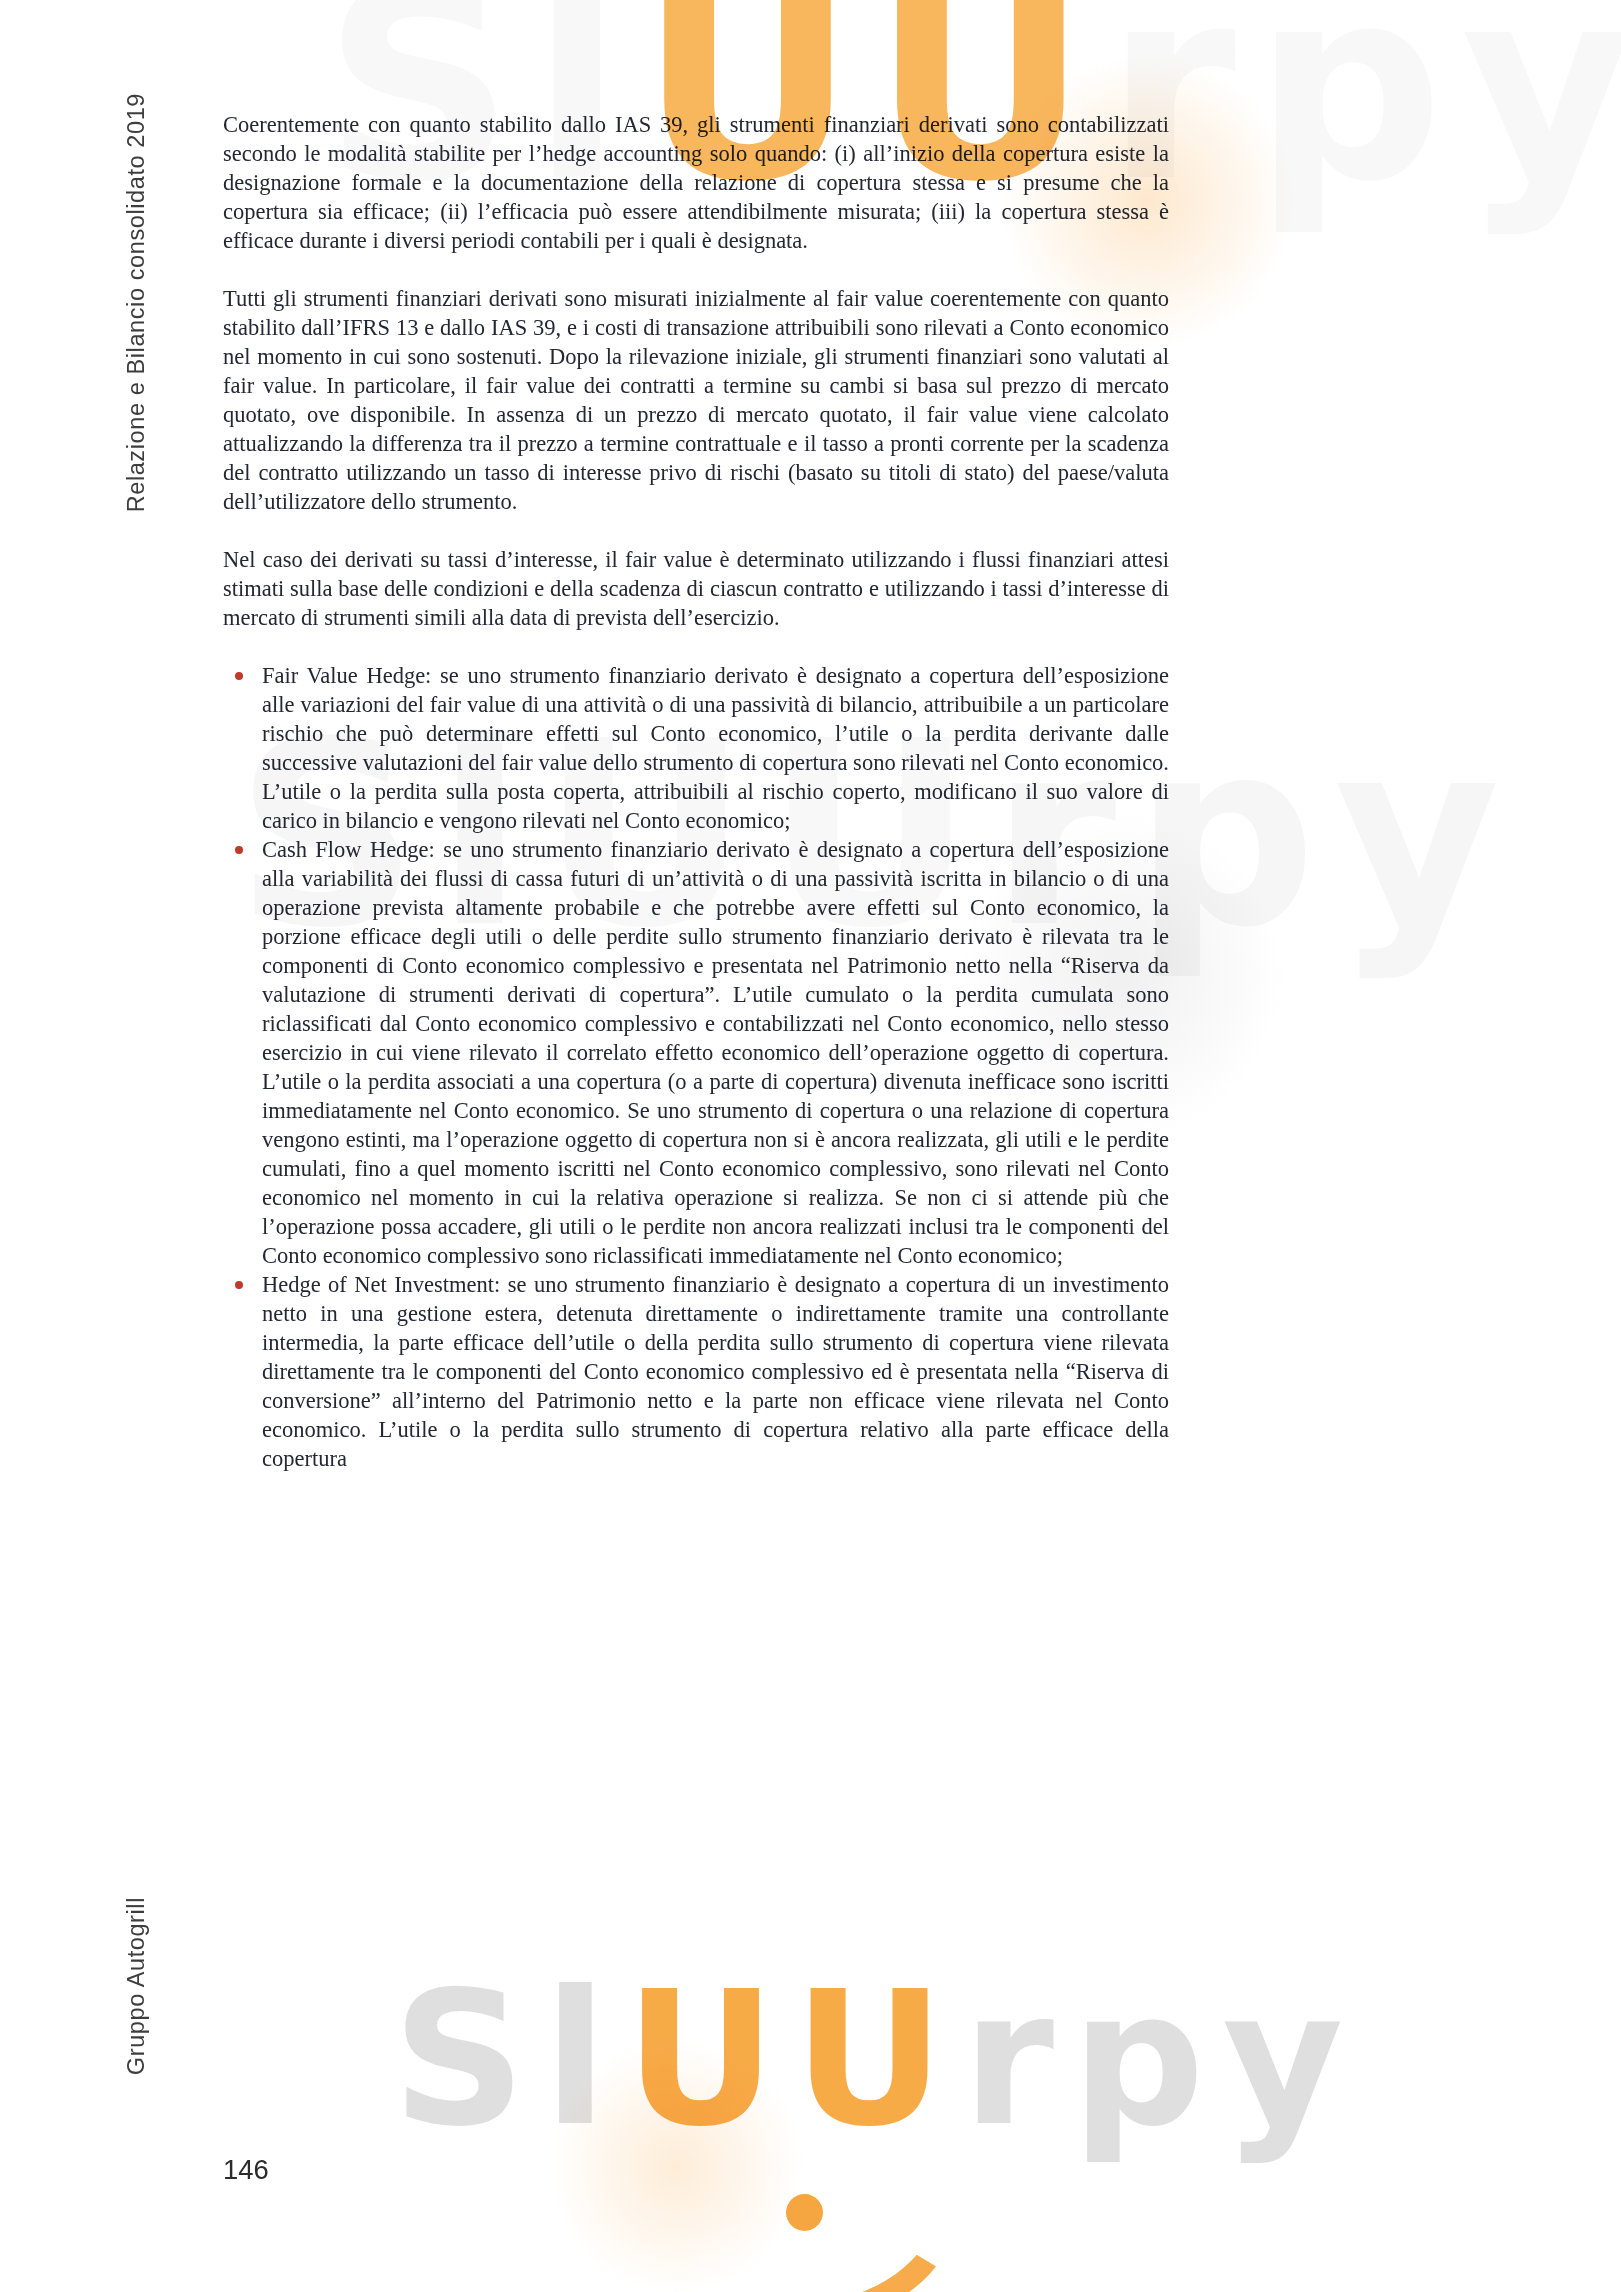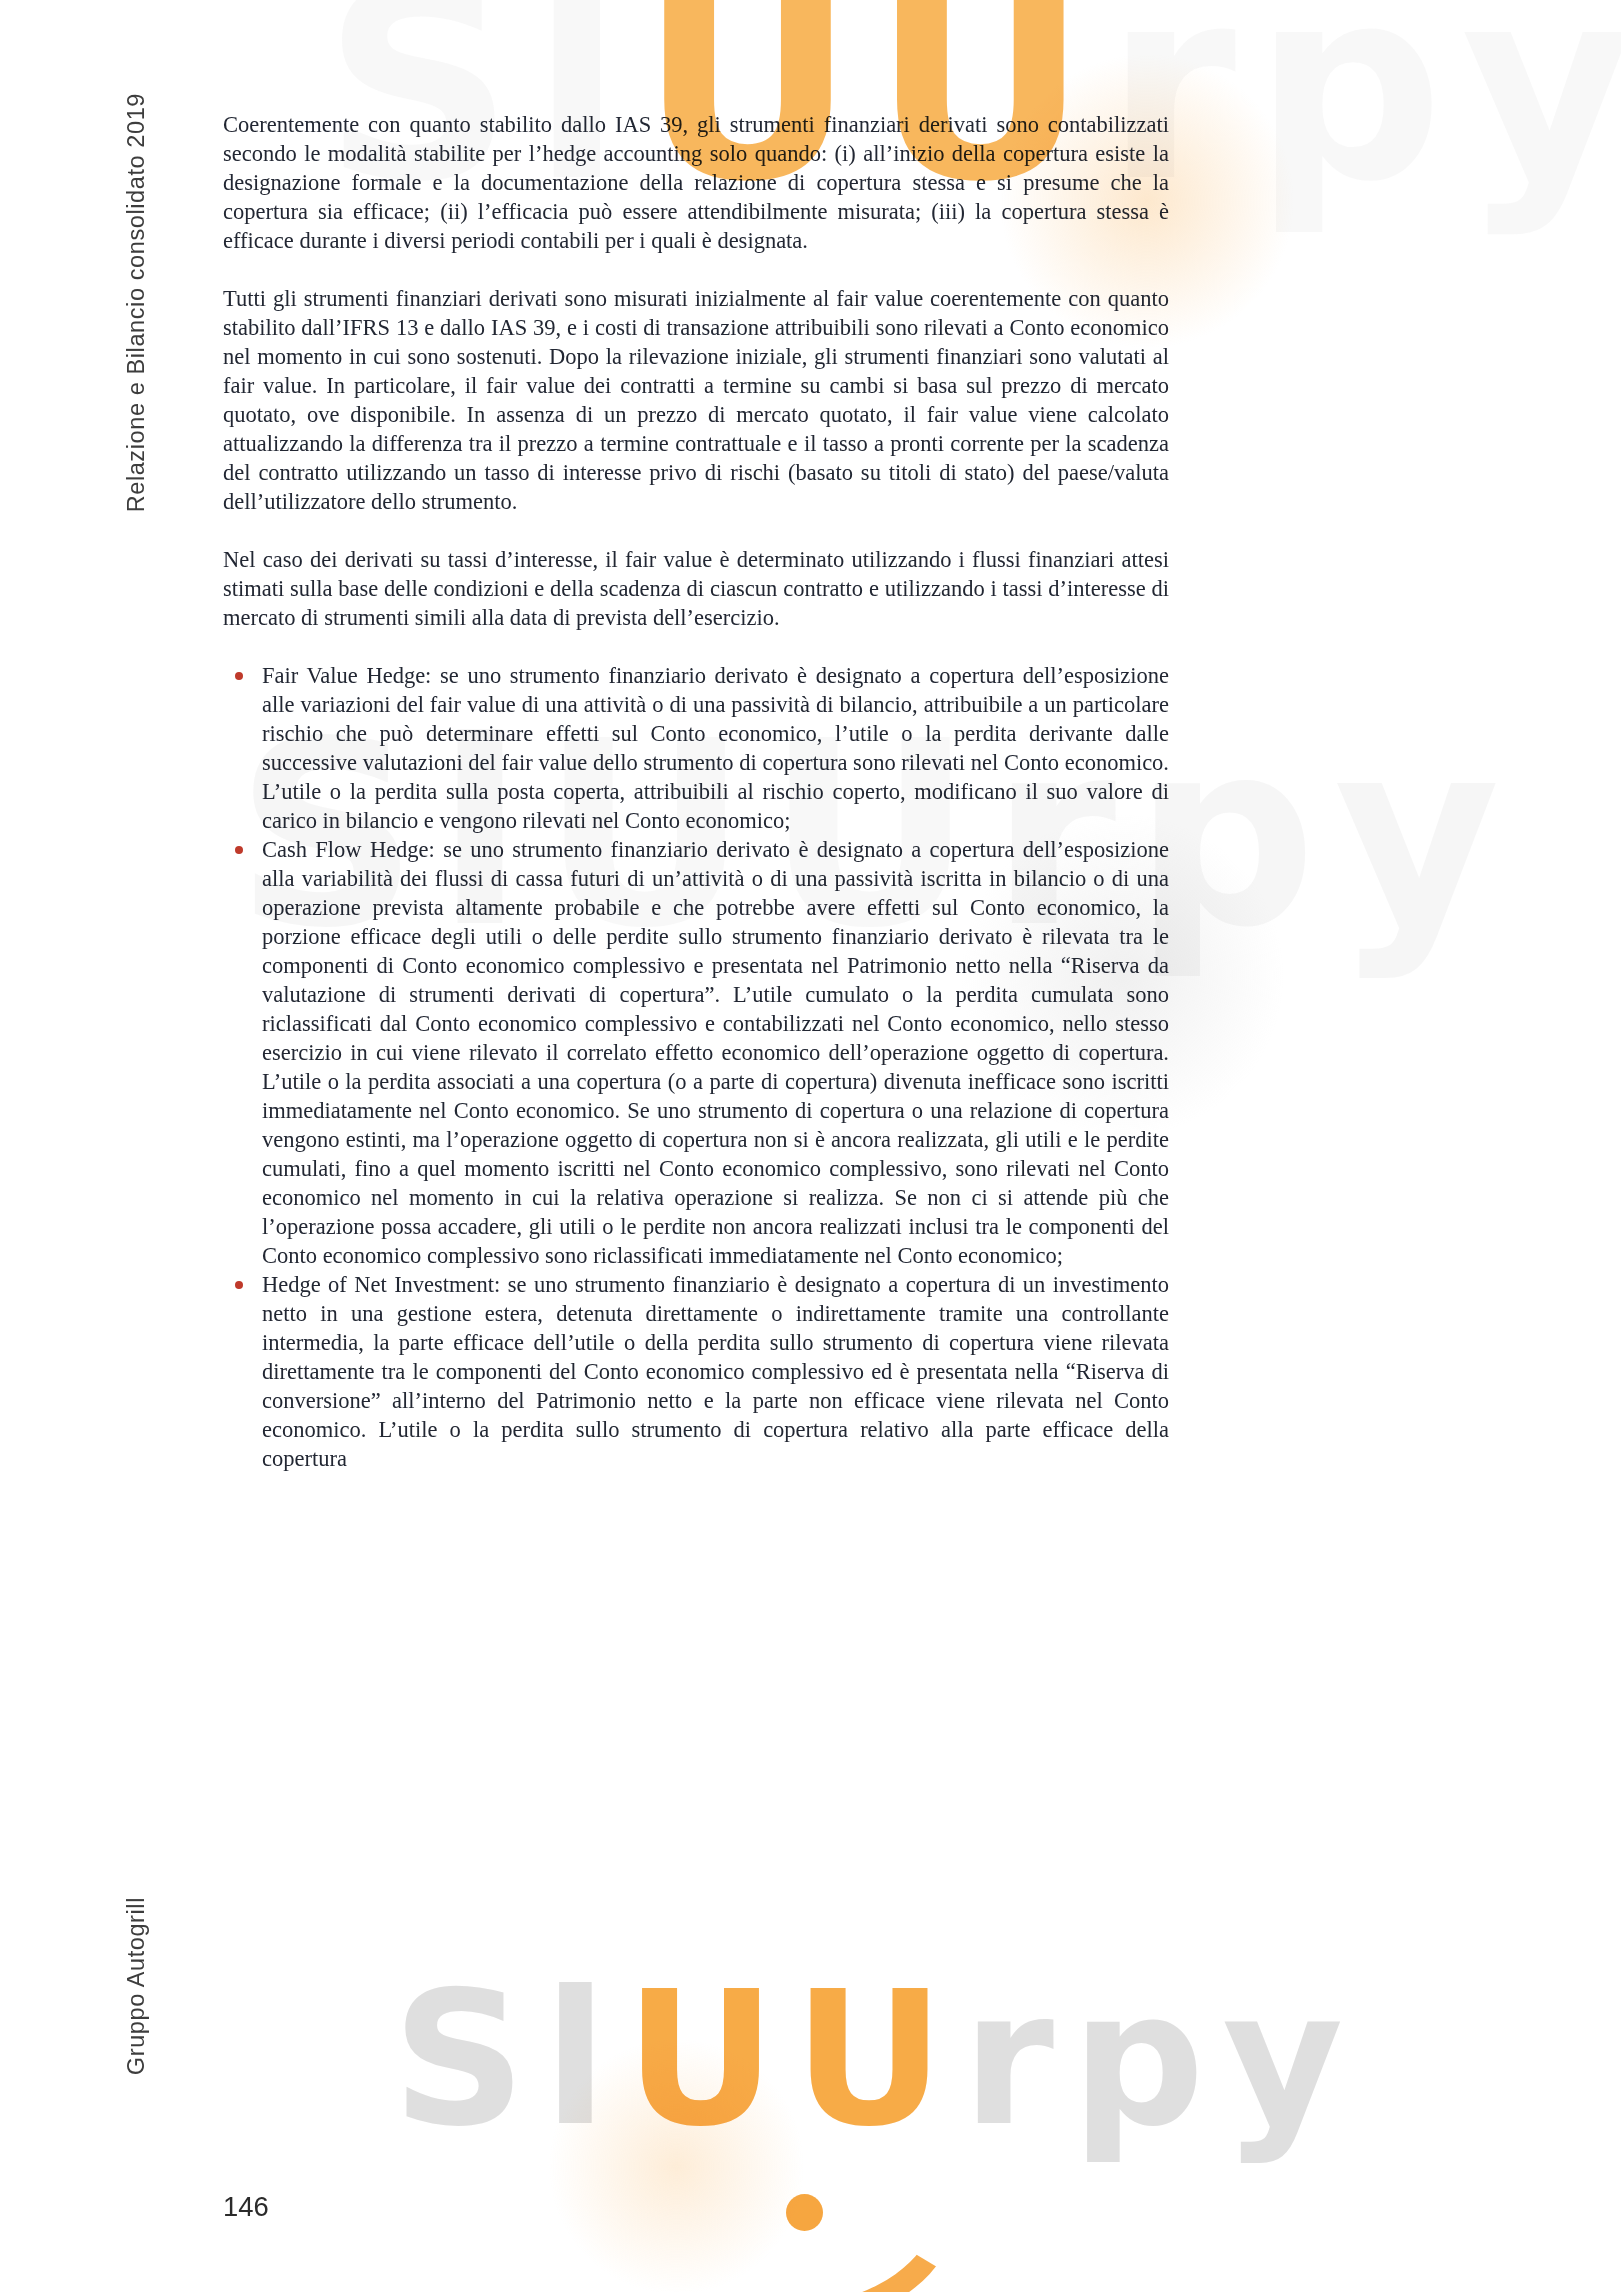--- a/index.html
+++ b/index.html
@@ -50,21 +50,20 @@
   }
 
   
   .page-num {
     position:absolute;
     left:223px; top:2154px;
     font-family:"Liberation Sans","DejaVu Sans",sans-serif;
     font-size:27.4px;
     color:#2b2b2b;
     z-index:1;
-    margin-top:37px;
   }
 
   
   .watermark {
     position:absolute;
     font-family:"DejaVu Sans","Liberation Sans",sans-serif;
     font-weight:bold;
     white-space:nowrap;
     pointer-events:none;
     mix-blend-mode:multiply;

